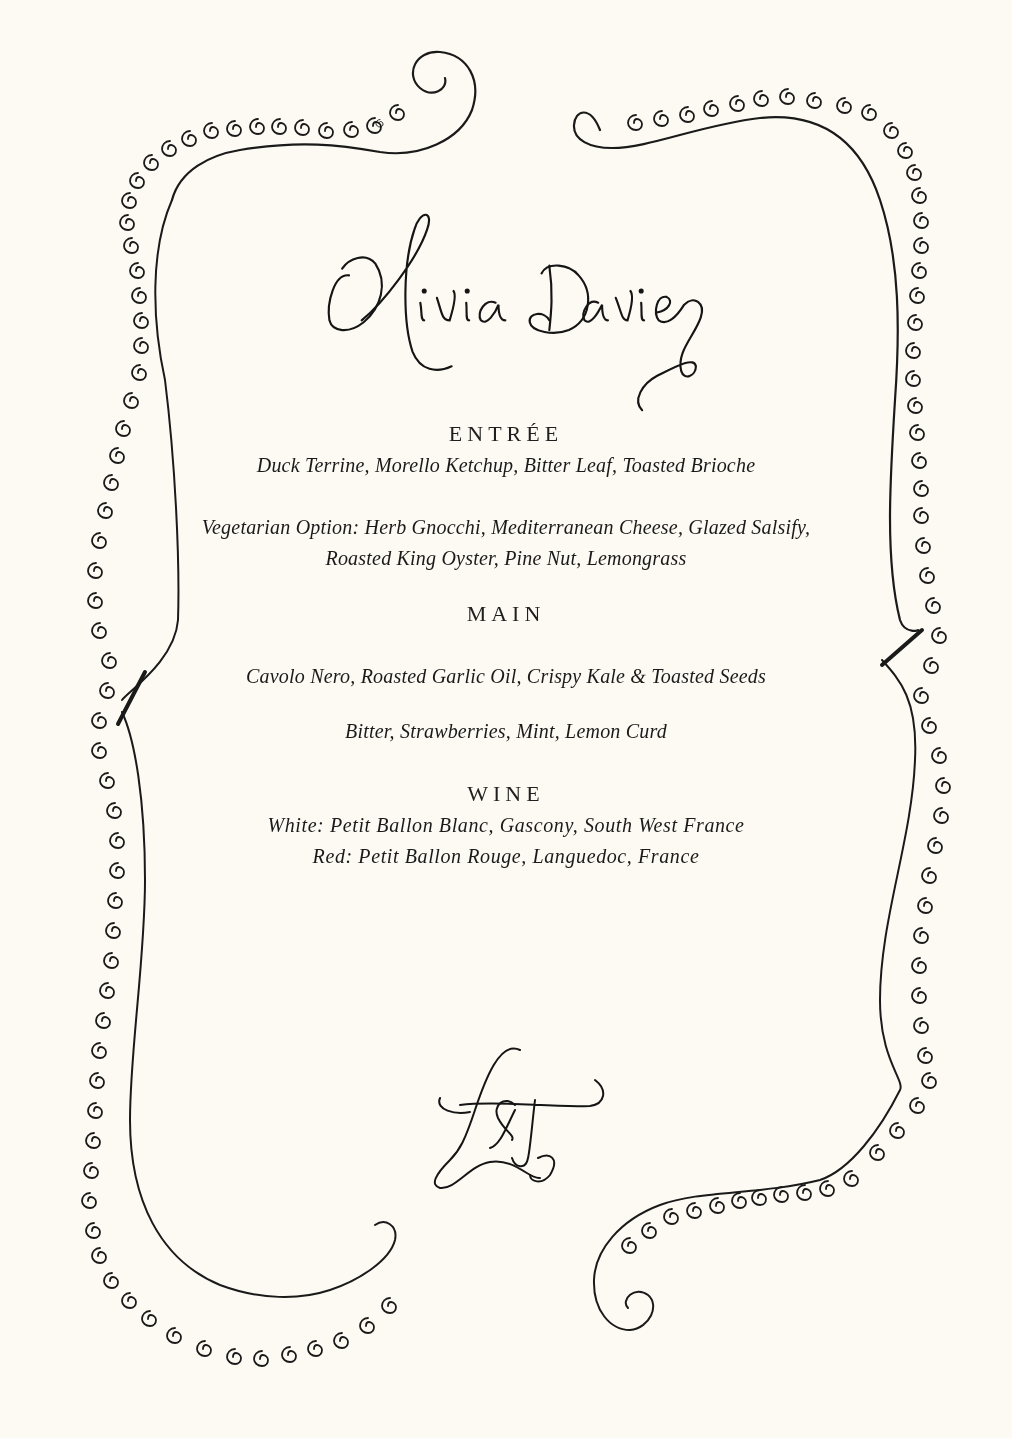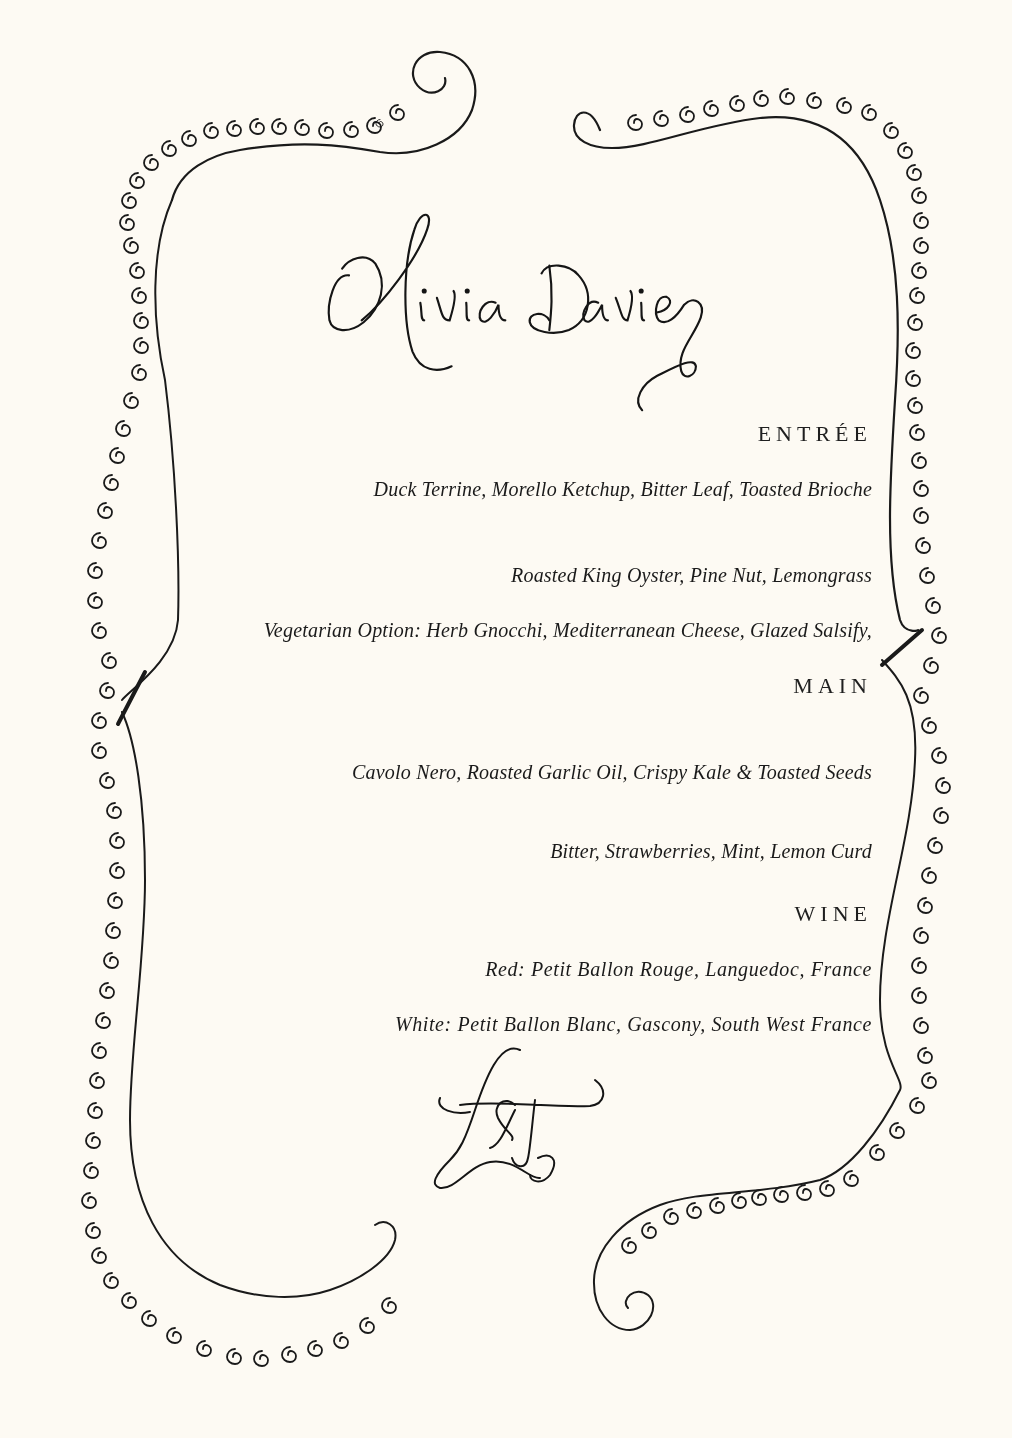--- a/index.html
+++ b/index.html
@@ -11,31 +11,30 @@
   }
   .frame { position: absolute; left: 0; top: 0; width: 1012px; height: 1438px; }
   .name-script {
     position: absolute; left: 300px; top: 205px; width: 440px; height: 215px;
   }
   .monogram { position: absolute; left: 420px; top: 1040px; width: 200px; height: 150px; }
   .menu {
     position: absolute; left: 140px; width: 732px; top: 418px;
     text-align: center;
   }
-  .section { margin: 0; text-align: right; }
+  .section { margin: 0; }
   .heading {
     font-family: "Liberation Serif", "DejaVu Serif", serif;
     font-size: 22px; letter-spacing: 5px; color: #1f1f1f;
     line-height: 32px; height: 32px;
   }
   .item {
     font-family: "Liberation Serif", "DejaVu Serif", serif;
     font-style: italic; font-size: 20px; line-height: 31px; color: #1a1a1a;
     letter-spacing: 0.2px;
-    margin-top: 24px;
   }
   .gap { height: 31px; }
   .wine .item { letter-spacing: 0.6px; }
 </style>
 </head>
 <body>
 
 <svg class="frame" viewBox="0 0 1012 1438" xmlns="http://www.w3.org/2000/svg">
   <defs>
     <g id="sw">
@@ -215,41 +214,41 @@
     <path d="M360,110 C372,108 378,98 370,94 C360,92 356,110 362,118 C370,124 380,115 388,102 C398,92 410,100 405,115 C398,135 380,150 385,170 C388,180 400,175 400,165 C398,155 380,165 360,175 C345,183 335,200 345,210"></path>
   </g>
 </svg>
 
 <div class="menu">
 
   <div class="section">
     <div class="heading">ENTRÉE</div>
     <div class="item">Duck Terrine, Morello Ketchup, Bitter Leaf, Toasted Brioche</div>
     <div class="gap"></div>
+    <div class="item">Vegetarian Option: Herb Gnocchi, Mediterranean Cheese, Glazed Salsify,</div>
     <div class="item">Roasted King Oyster, Pine Nut, Lemongrass</div>
-    <div class="item">Vegetarian Option: Herb Gnocchi, Mediterranean Cheese, Glazed Salsify,</div>
   </div>
   <div class="gap" style="height:24px"></div>
 
   <div class="section">
     <div class="heading">MAIN</div>
     <div class="gap"></div>
     <div class="item">Cavolo Nero, Roasted Garlic Oil, Crispy Kale &amp; Toasted Seeds</div>
   </div>
   <div class="gap" style="height:24px"></div>
 
   <div class="section">
     <div class="item">Bitter, Strawberries, Mint, Lemon Curd</div>
   </div>
   <div class="gap" style="height:31px"></div>
 
   <div class="section wine">
     <div class="heading">WINE</div>
+    <div class="item">White: Petit Ballon Blanc, Gascony, South West France</div>
     <div class="item">Red: Petit Ballon Rouge, Languedoc, France</div>
-    <div class="item">White: Petit Ballon Blanc, Gascony, South West France</div>
   </div>
 </div>
 
 <svg class="monogram" viewBox="0 0 200 150" xmlns="http://www.w3.org/2000/svg">
   <title>L&amp;T</title>
   <g fill="none" stroke="#151515" stroke-width="2" stroke-linecap="round">
 
     <path d="M20,58 C15,70 35,75 50,72 M100,10 C80,0 65,40 55,70 C45,100 40,110 30,120 C15,135 10,145 20,148 C35,150 50,125 70,122 C95,118 110,140 120,138"></path>
 
     <path d="M95,65 C85,55 72,65 78,78 C85,92 95,95 92,100 M95,70 C85,90 80,105 70,108"></path>

